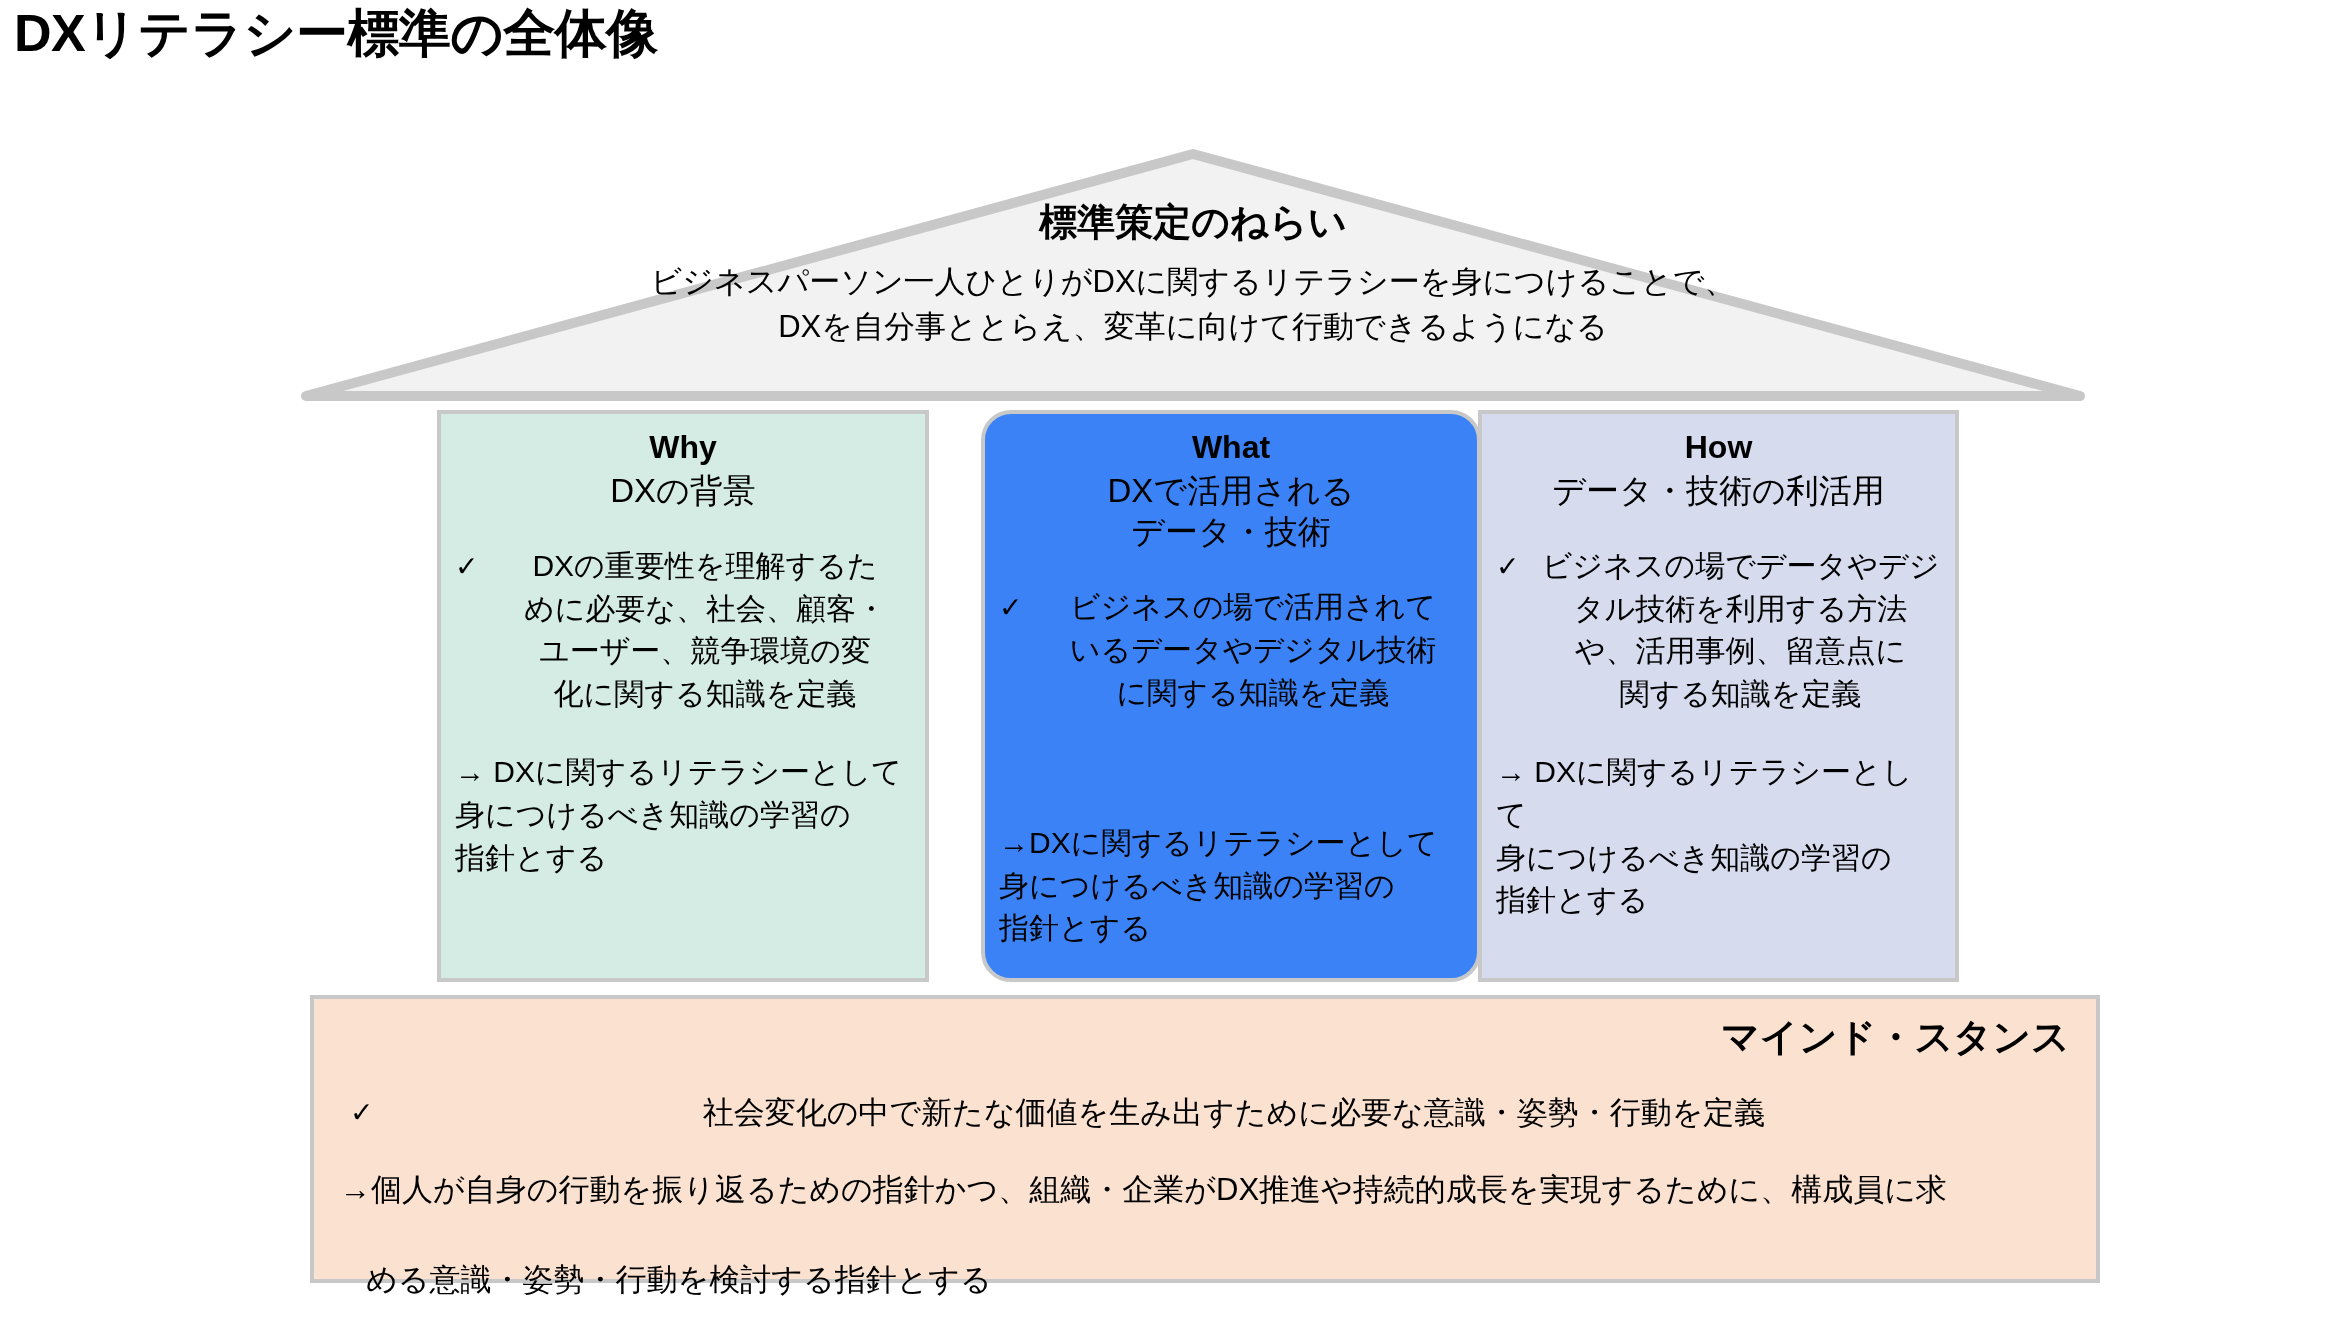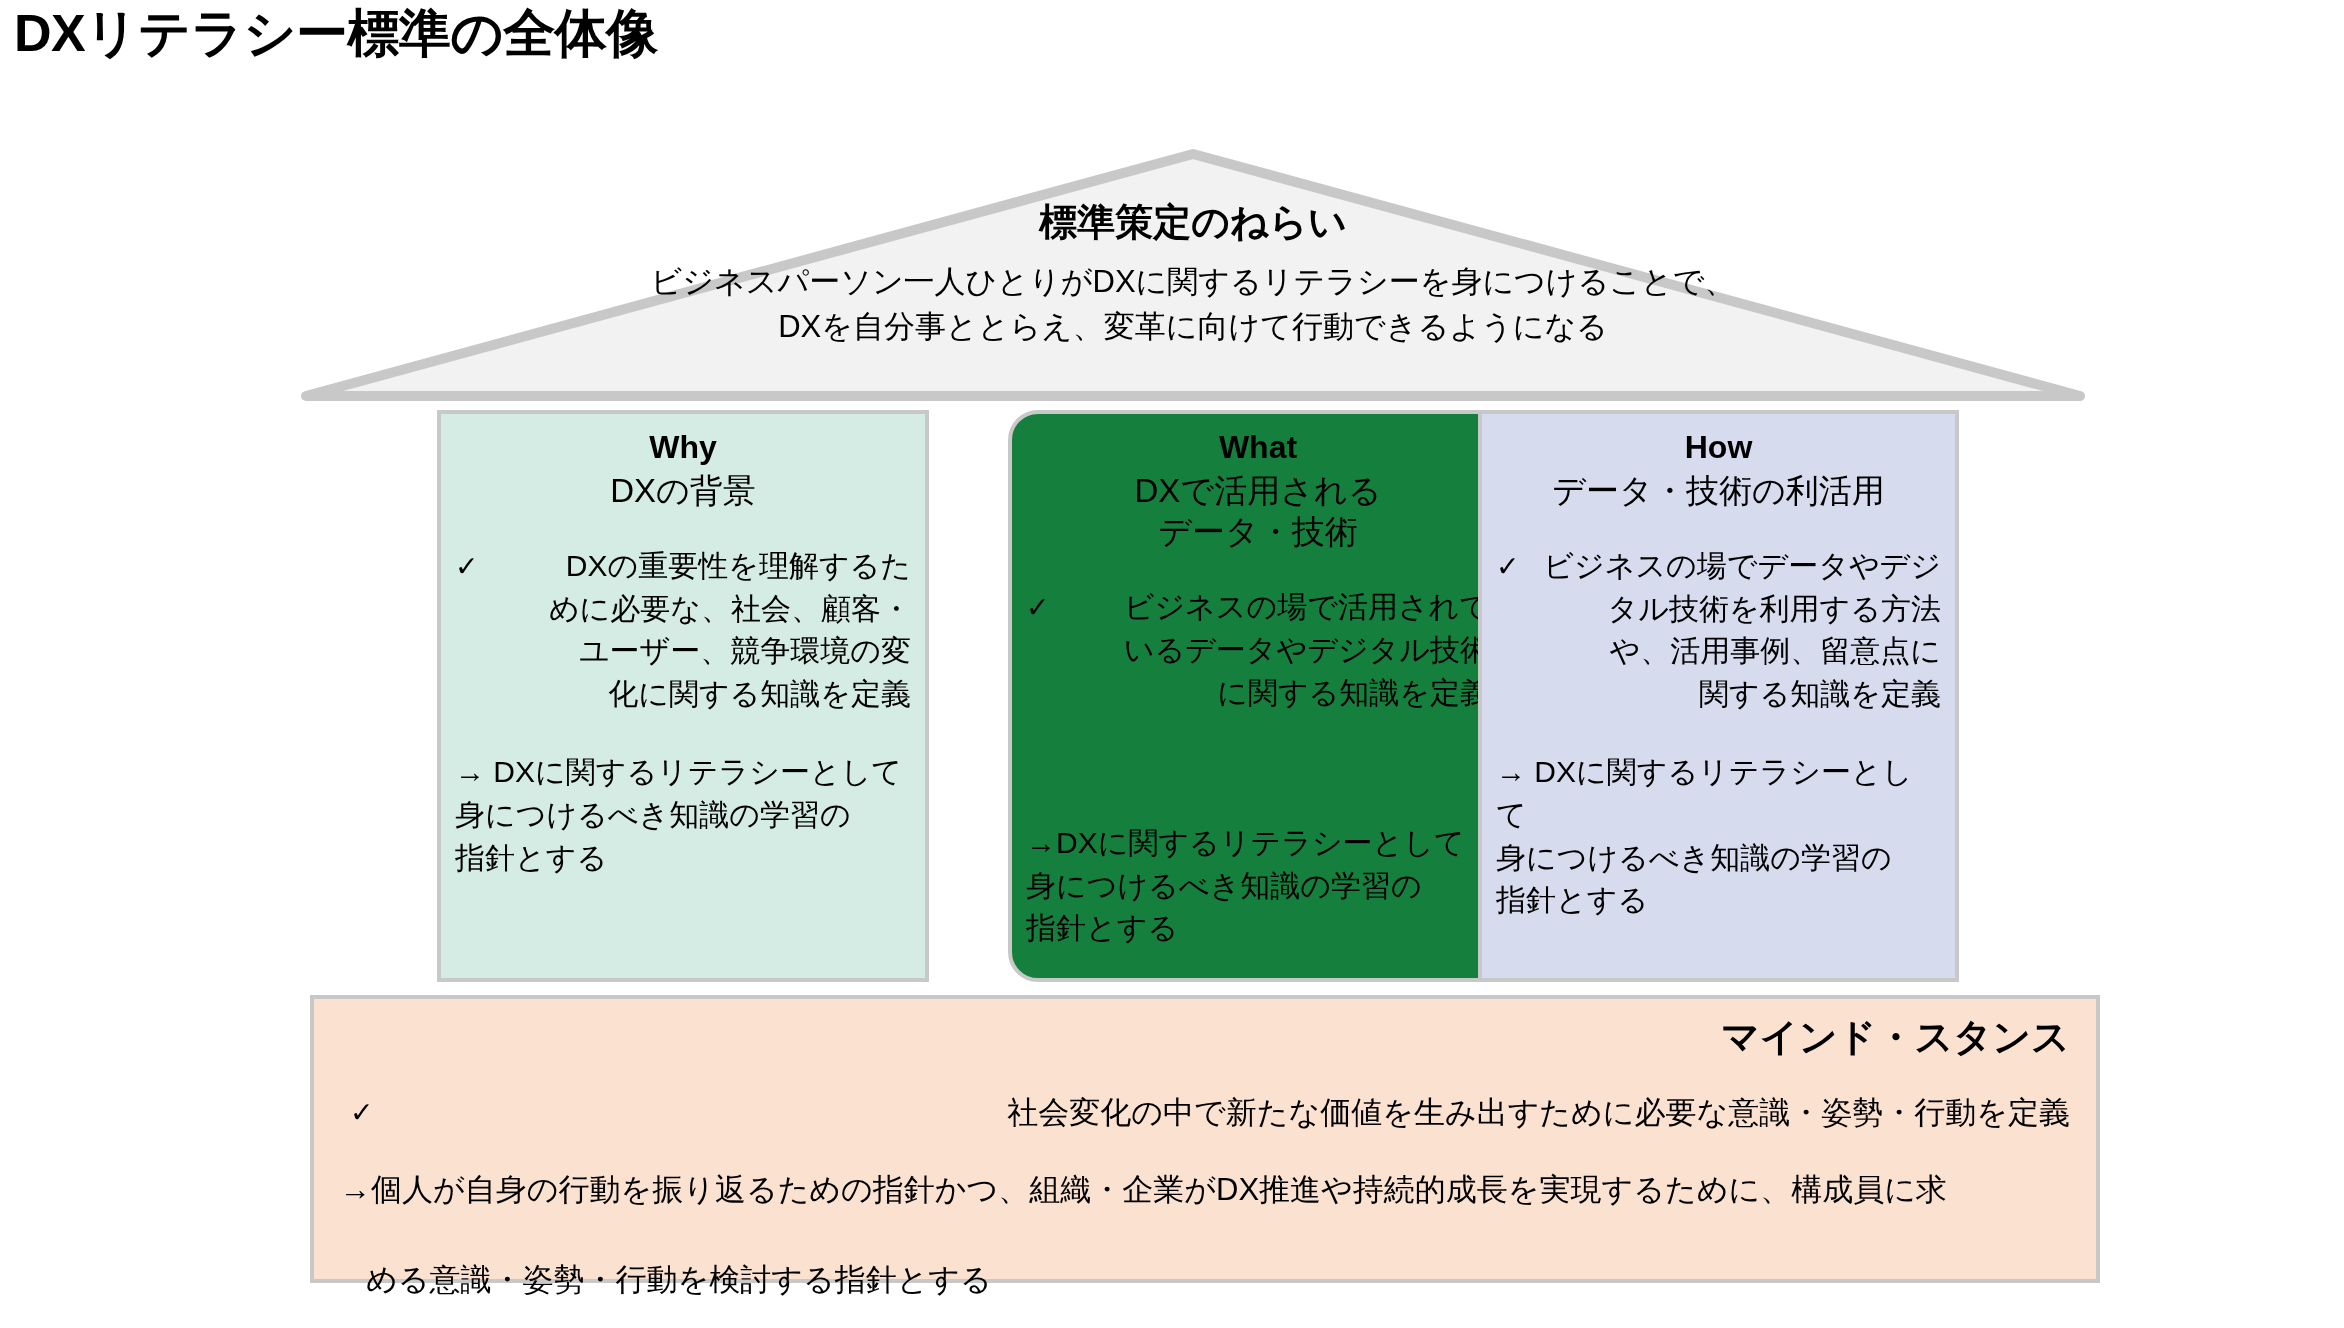--- a/index.html
+++ b/index.html
@@ -87,23 +87,23 @@
     box-sizing: border-box;
     border: 4px solid #c8c8c8;
     padding: 10px 14px 0 14px;
   }
   #pillar-why {
     left: 437px;
     width: 492px;
     background: #d4ece3;
   }
   #pillar-what {
-    left: 1008px;
+    left: 981px;
     width: 500px;
-    background: #15803d;
+    background: #3b82f6;
     border-radius: 30px;
   }
   #pillar-how {
     left: 1478px;
     width: 481px;
     background: #d6dbee;
   }
 
   .pillar-title {
     text-align: center;
@@ -131,21 +131,21 @@
     width: 44px;
     font-size: 28px;
     line-height: 1.42;
     text-align: left;
     padding-top: 2px;
   }
   .bullet-text {
     flex: 1 1 auto;
     font-size: 30px;
     line-height: 1.42;
-    text-align: right;
+    text-align: center;
   }
   .bullet-text .bline { display: block; }
 
   .arrow-para {
     font-size: 30px;
     line-height: 1.42;
     text-align: left;
   }
   .arrow-para .aline { display: block; }
 

